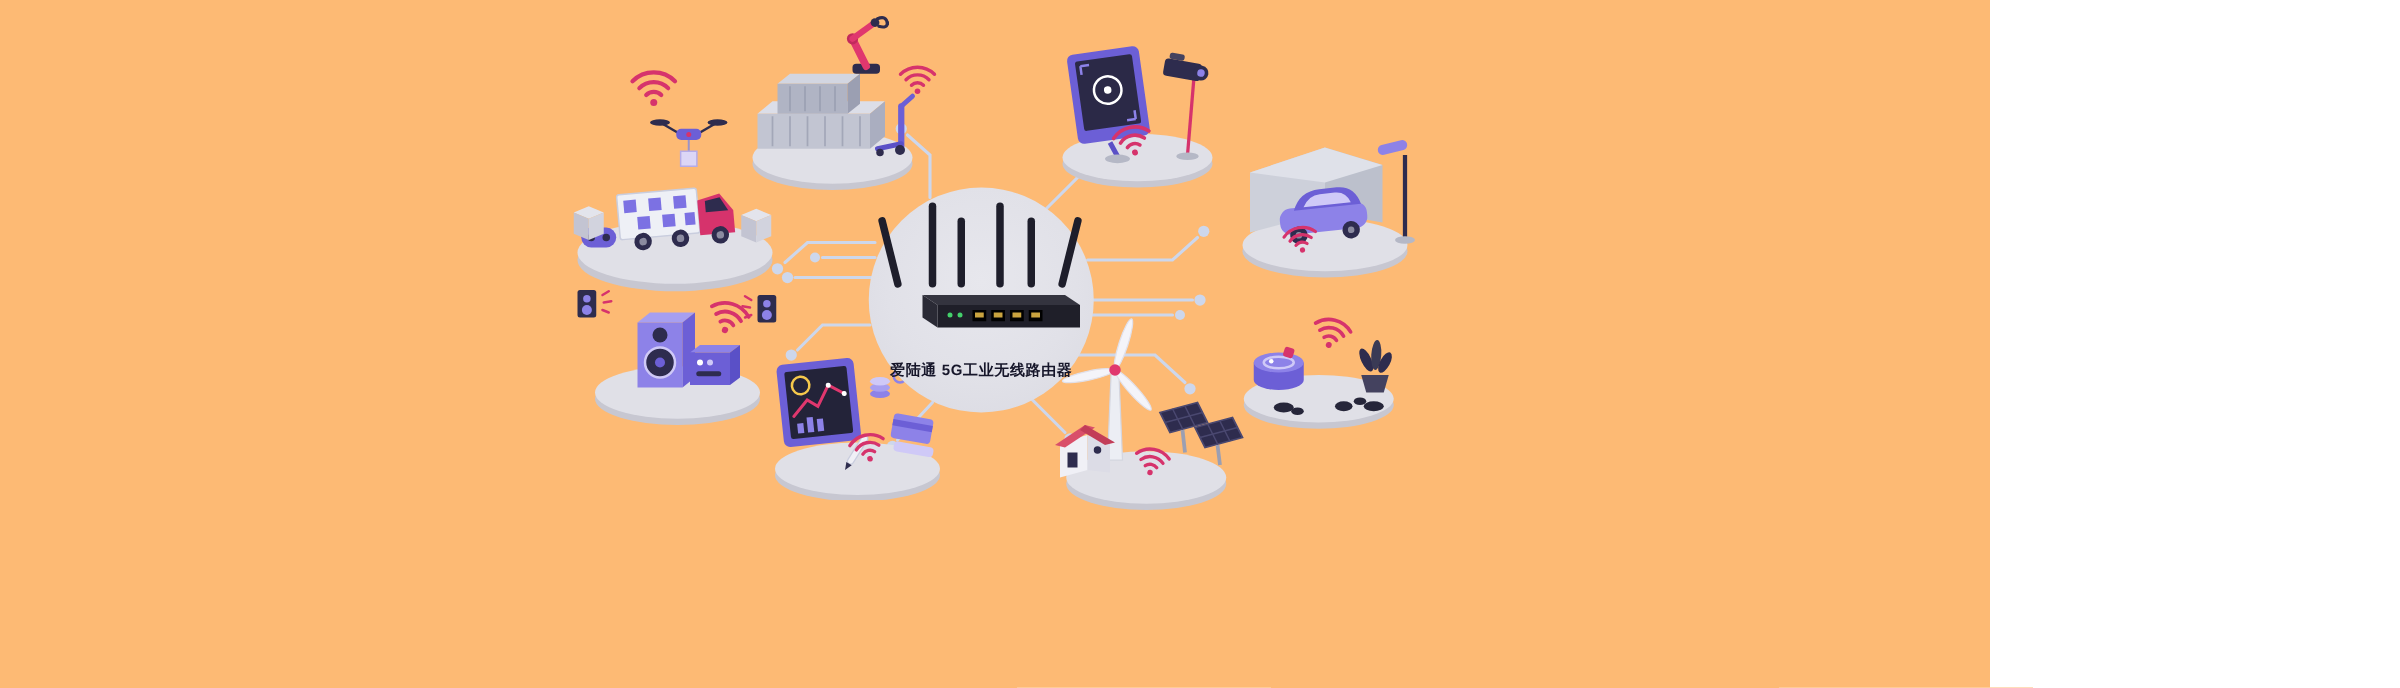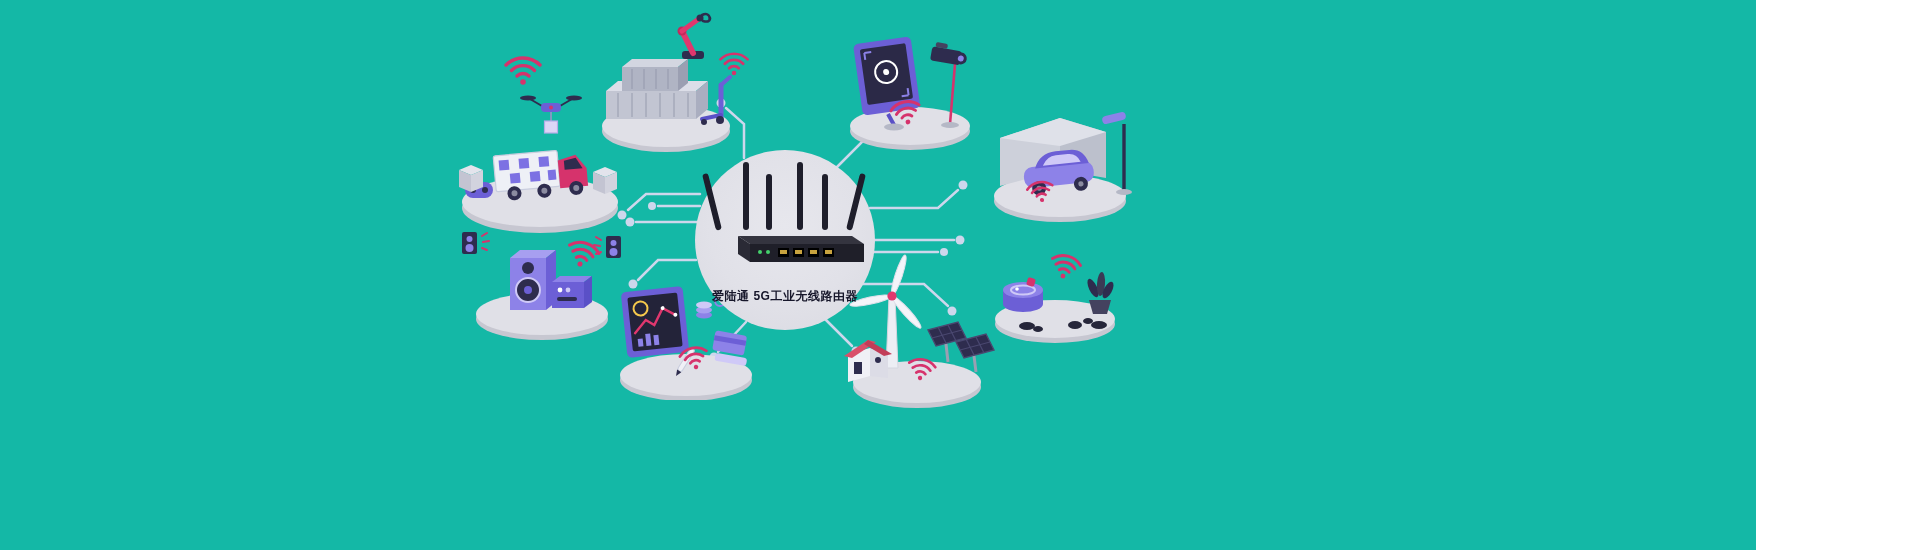--- a/index.html
+++ b/index.html
@@ -1,17 +1,17 @@
 <!DOCTYPE html>
 <html><head>
 <meta charset="utf-8">
 <style>
   html,body{margin:0;padding:0;}
   body{background:#ffffff;font-family:"Liberation Sans","DejaVu Sans",sans-serif;}
-  .scene{position:relative;width:1756px;height:550px;background:#14b8a6;overflow:hidden;}
+  .scene{position:relative;width:1592px;height:550px;background:#fdba74;overflow:hidden;}
   .trace-layer{position:absolute;left:0;top:0;width:1920px;height:550px;z-index:1;}
   .node{position:absolute;z-index:2;}
   .node svg{display:block;}
   .center-hub{position:absolute;left:695px;top:150px;width:180px;height:180px;z-index:3;}
   .hub-circle{position:absolute;left:0;top:0;width:180px;height:180px;border-radius:50%;
               background:radial-gradient(circle at 50% 42%, #e7e7ed 0%, #e1e1e8 55%, #d9d9e1 100%);}
   .router-svg{position:absolute;left:5px;top:8px;}
   .hub-label{position:absolute;left:0;top:138px;width:100%;text-align:center;
              font-size:12px;font-weight:bold;color:#16162a;letter-spacing:0.5px;}
   .defs-svg{position:absolute;width:0;height:0;overflow:hidden;}

